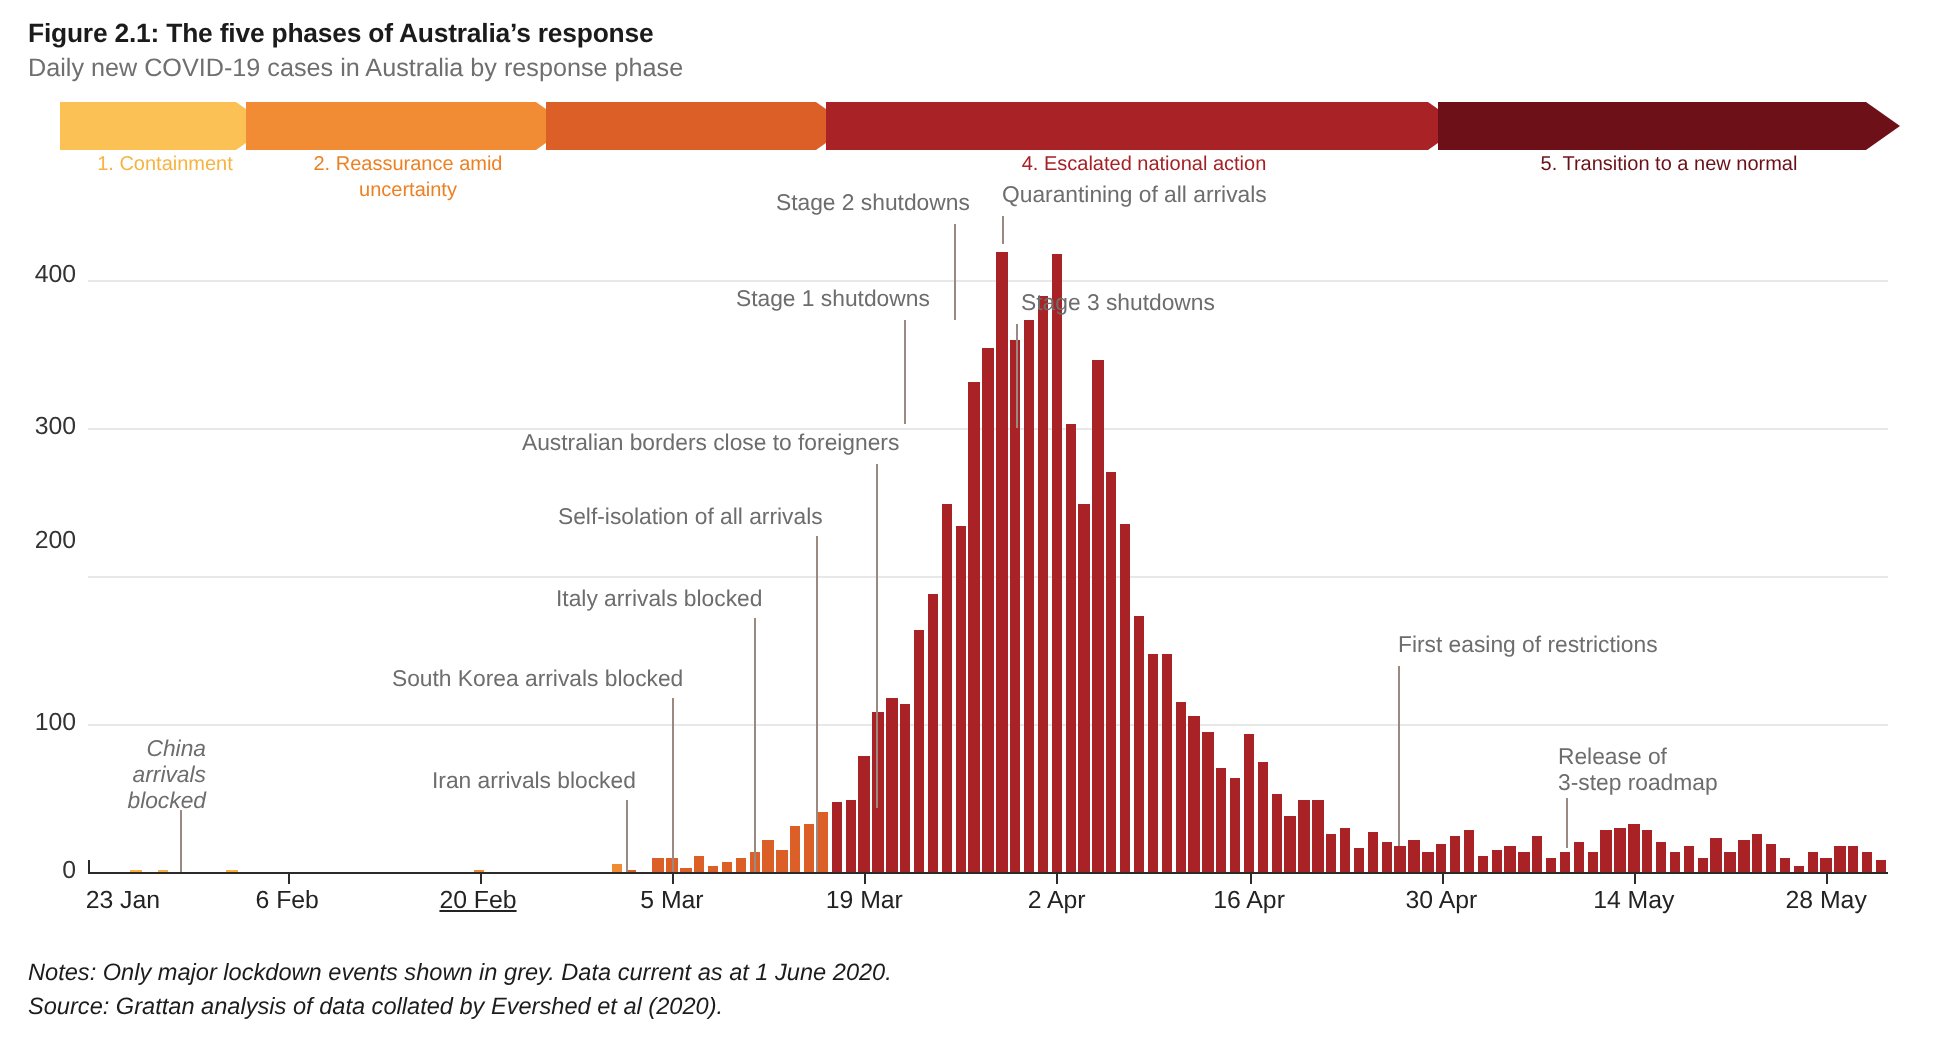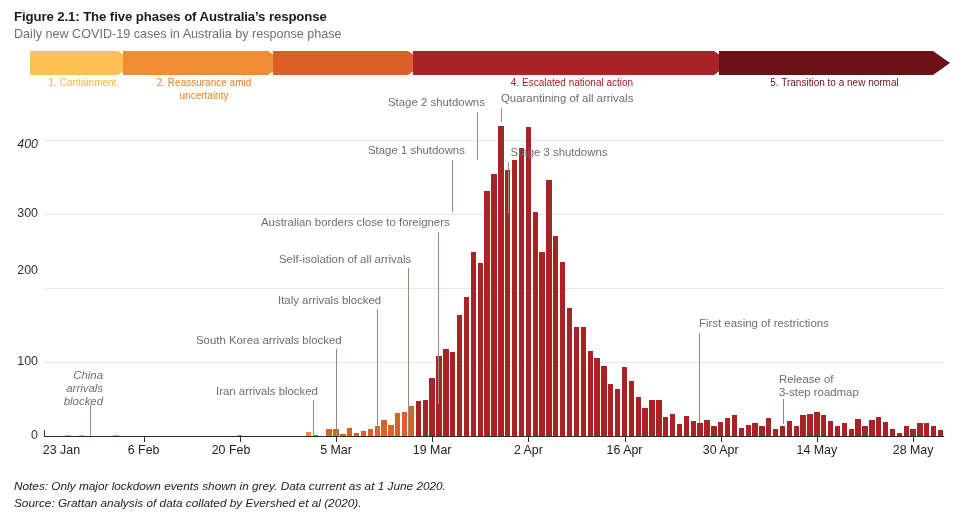--- a/index.html
+++ b/index.html
@@ -226,21 +226,21 @@
       <div>5. Transition to a new normal</div>
     </div>
   </div>
 
 <div id="plot-wrap">
   <div id="yaxis-labels">
       <div style="top: 326px;">0</div>
       <div style="top: 251.909px;">100</div>
       <div style="top: 161px;">200</div>
       <div style="top: 103.727px;">300</div>
-      <div style="top: 35px; font-style: italic;">400</div>
+      <div style="top: 28px;">400</div>
     </div>
   <div id="plot-area">
     <div id="gridlines">
         <div class="gridline" style="top: 251.909px;"></div>
         <div class="gridline" style="top: 177.818px;"></div>
         <div class="gridline" style="top: 103.727px;"></div>
         <div class="gridline" style="top: 29.6364px;"></div>
       </div>
     <div id="bars">
         <div class="bar" style="left: 21.3664px; width: 5.35878px; height: 1.48182px; background: rgb(251, 176, 64);"></div>
@@ -341,21 +341,21 @@
         <div class="bar" style="left: 893.885px; width: 5.35878px; height: 5.92727px; background: rgb(168, 34, 38);"></div>
       </div>
   </div>
   <div id="axis-cap-left"></div>
   <div id="xaxis"></div>
   <div id="xticks">
       <div class="xtick-label" style="left: 61.4351px;">23 Jan</div>
       <div class="xtick" style="left: 143.618px;"></div>
       <div class="xtick-label" style="left: 143.618px;">6 Feb</div>
       <div class="xtick" style="left: 239.802px;"></div>
-      <div class="xtick-label" style="left: 231px;">20 Feb</div>
+      <div class="xtick-label" style="left: 239px; text-decoration: underline;">20 Feb</div>
       <div class="xtick" style="left: 335.985px;"></div>
       <div class="xtick-label" style="left: 335.985px;">5 Mar</div>
       <div class="xtick" style="left: 432.168px;"></div>
       <div class="xtick-label" style="left: 432.168px;">19 Mar</div>
       <div class="xtick" style="left: 528.351px;"></div>
       <div class="xtick-label" style="left: 528.351px;">2 Apr</div>
       <div class="xtick" style="left: 624.534px;"></div>
       <div class="xtick-label" style="left: 624.534px;">16 Apr</div>
       <div class="xtick" style="left: 720.718px;"></div>
       <div class="xtick-label" style="left: 720.718px;">30 Apr</div>

